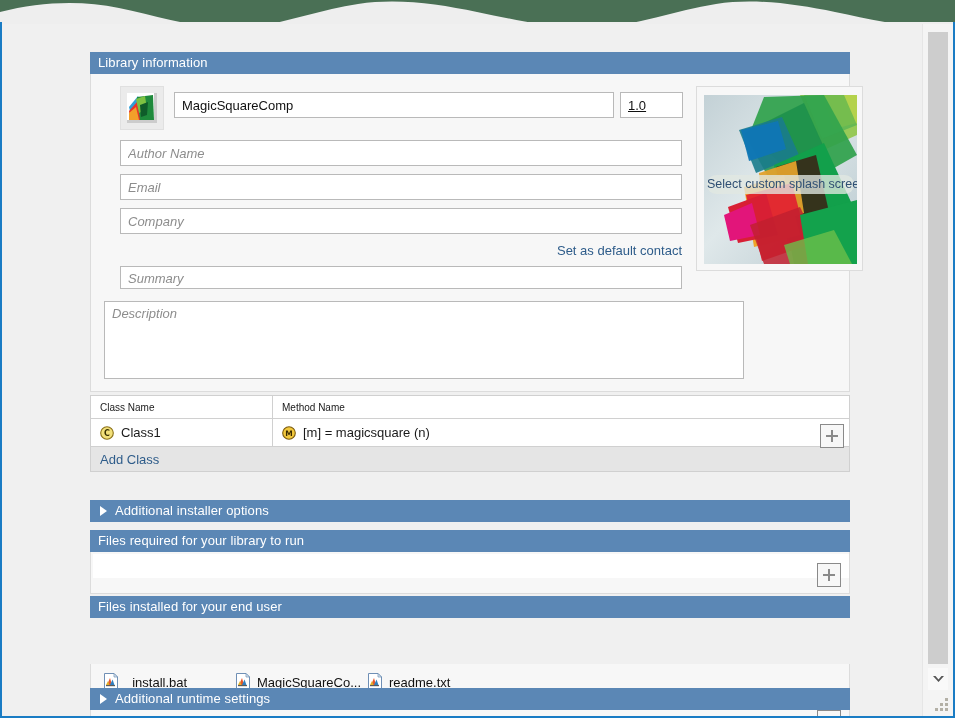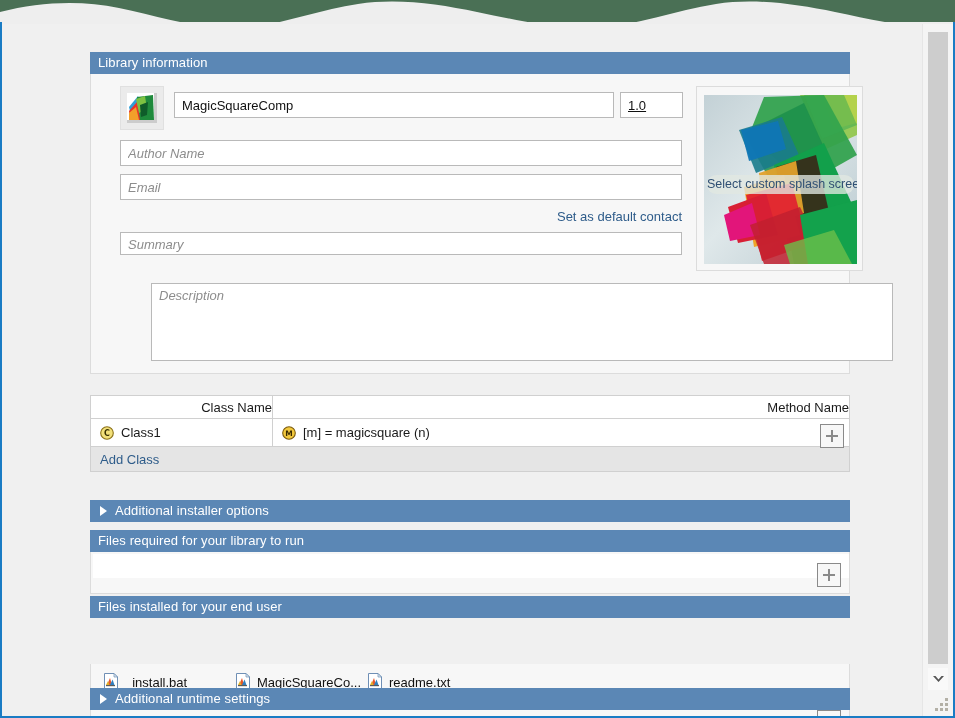--- a/index.html
+++ b/index.html
@@ -172,21 +172,21 @@
   }
   input.tf::placeholder, textarea.tf::placeholder {
     color: #8d8d8d;
     font-style: italic;
     opacity: 1;
   }
   .tf-name { width: 440px; height: 26px; }
   .tf-version { width: 63px; height: 26px; margin-left: 6px; text-decoration: underline; }
   .tf-full { width: 562px; height: 26px; display: block; margin-bottom: 8px; }
   .tf-summary { width: 562px; height: 23px; resize: none; display: block; line-height: 1.3; }
-  .tf-desc { width: 742px; height: 78px; resize: none; display: block; line-height: 1.3; margin-left: 47px; }
+  .tf-desc { width: 640px; height: 78px; resize: none; display: block; line-height: 1.3; }
 
   .link-row {
     width: 562px;
     text-align: right;
     margin-bottom: 7px;
     margin-top: -1px;
   }
   a.blue-link {
     color: #2e5c8a;
     font-size: 13px;
@@ -237,25 +237,24 @@
     border: 1px solid #d0d0d0;
     position: relative;
   }
   .ct-head {
     display: flex;
     height: 23px;
     border-bottom: 1px solid #d0d0d0;
     background: #ffffff;
   }
   .ct-head .cell {
-    font-size: 13px;
+    font-size: 10px;
     color: #1a1a1a;
     line-height: 23px;
     padding-left: 9px;
-    text-align: right;
   }
   .ct-col1 { width: 182px; flex: 0 0 182px; border-right: 1px solid #d0d0d0; }
   .ct-col2 { flex: 1 1 auto; }
   .ct-row {
     display: flex;
     height: 28px;
     border-bottom: 1px solid #d0d0d0;
     background: #ffffff;
     align-items: center;
   }
@@ -398,20 +397,21 @@
               <div class="name-fields">
                 <input class="tf tf-name" type="text" value="MagicSquareComp" style="">
                 <input class="tf tf-version" type="text" value="1.0" style="">
               </div>
             </div>
 
             <input class="tf tf-full" type="text" placeholder="Author Name" style="">
 
             <input class="tf tf-full" type="text" placeholder="Email" style="">
 
+            <input class="tf tf-full" type="text" placeholder="Company" style="">
 
             <div class="link-row">
               <a class="blue-link">Set as default contact</a>
             </div>
 
             <textarea class="tf tf-summary" placeholder="Summary" style=""></textarea>
           </div>
 
           <div class="splash-wrap">
             <div class="splash-img">

